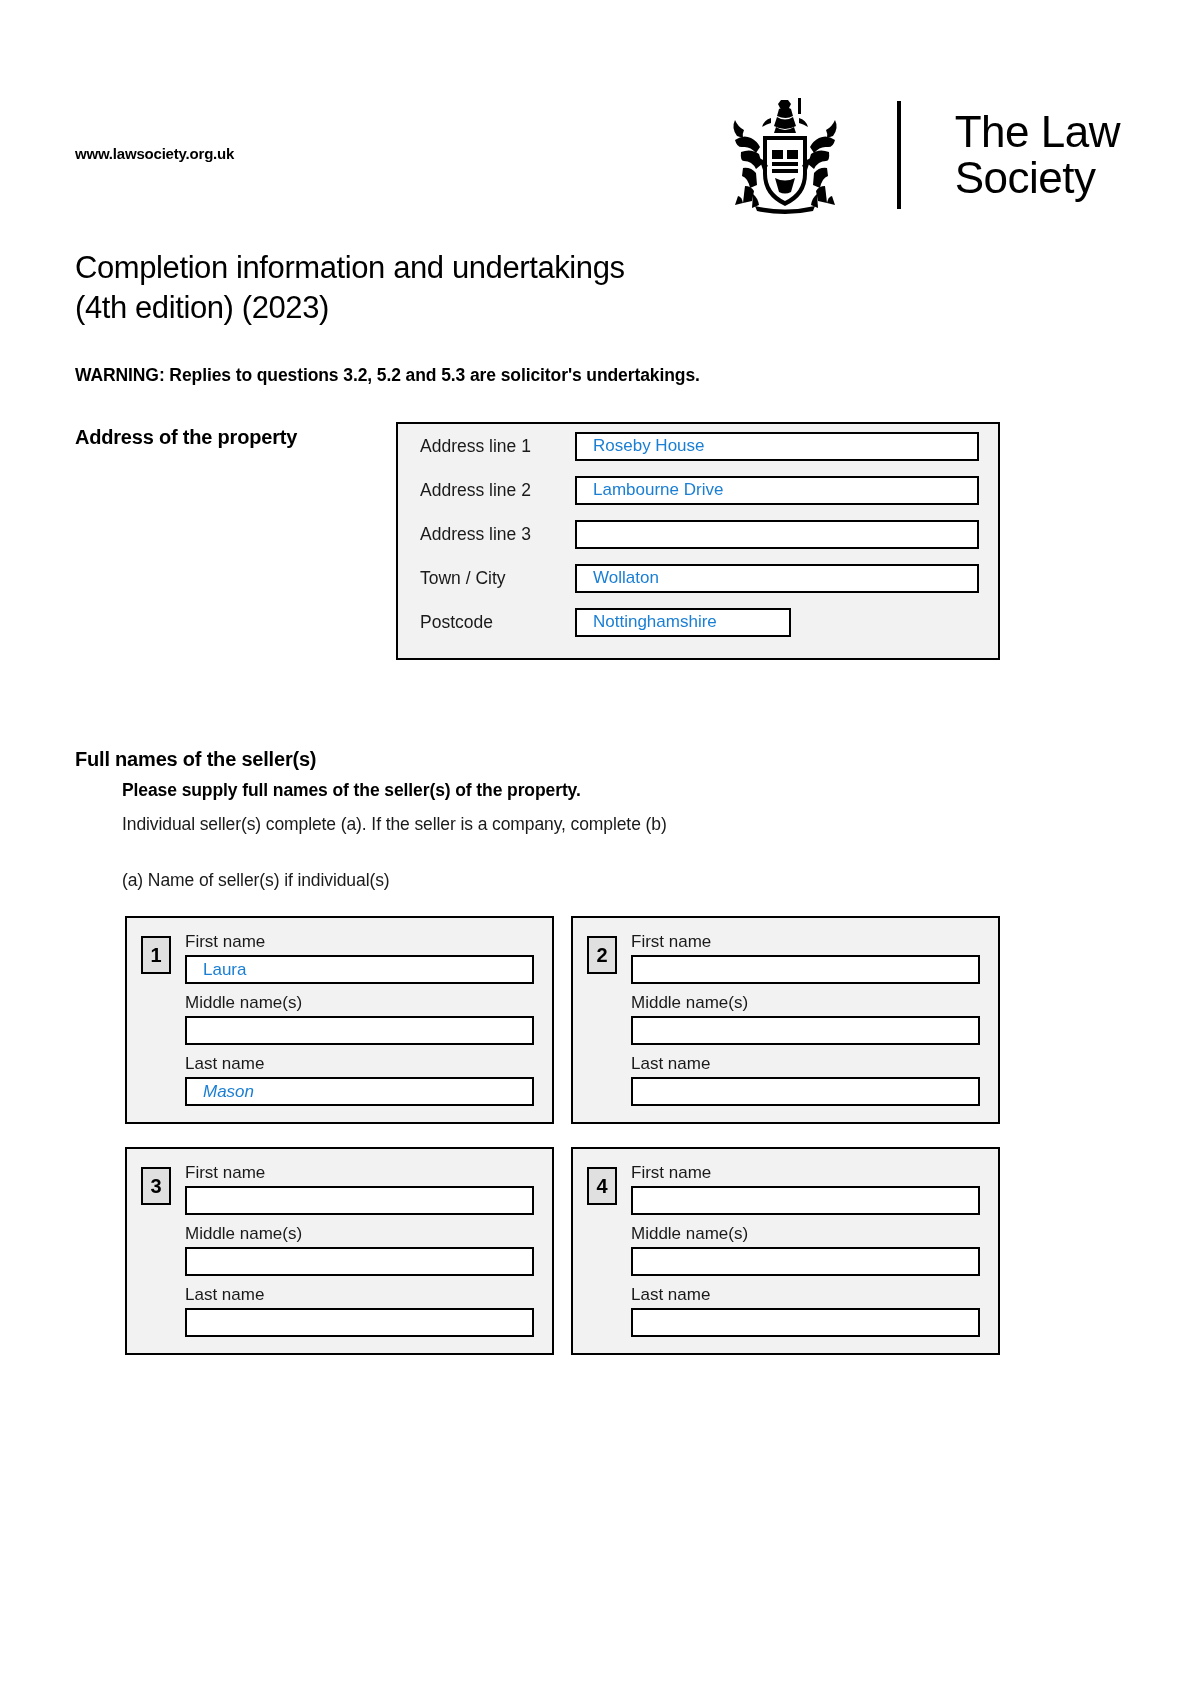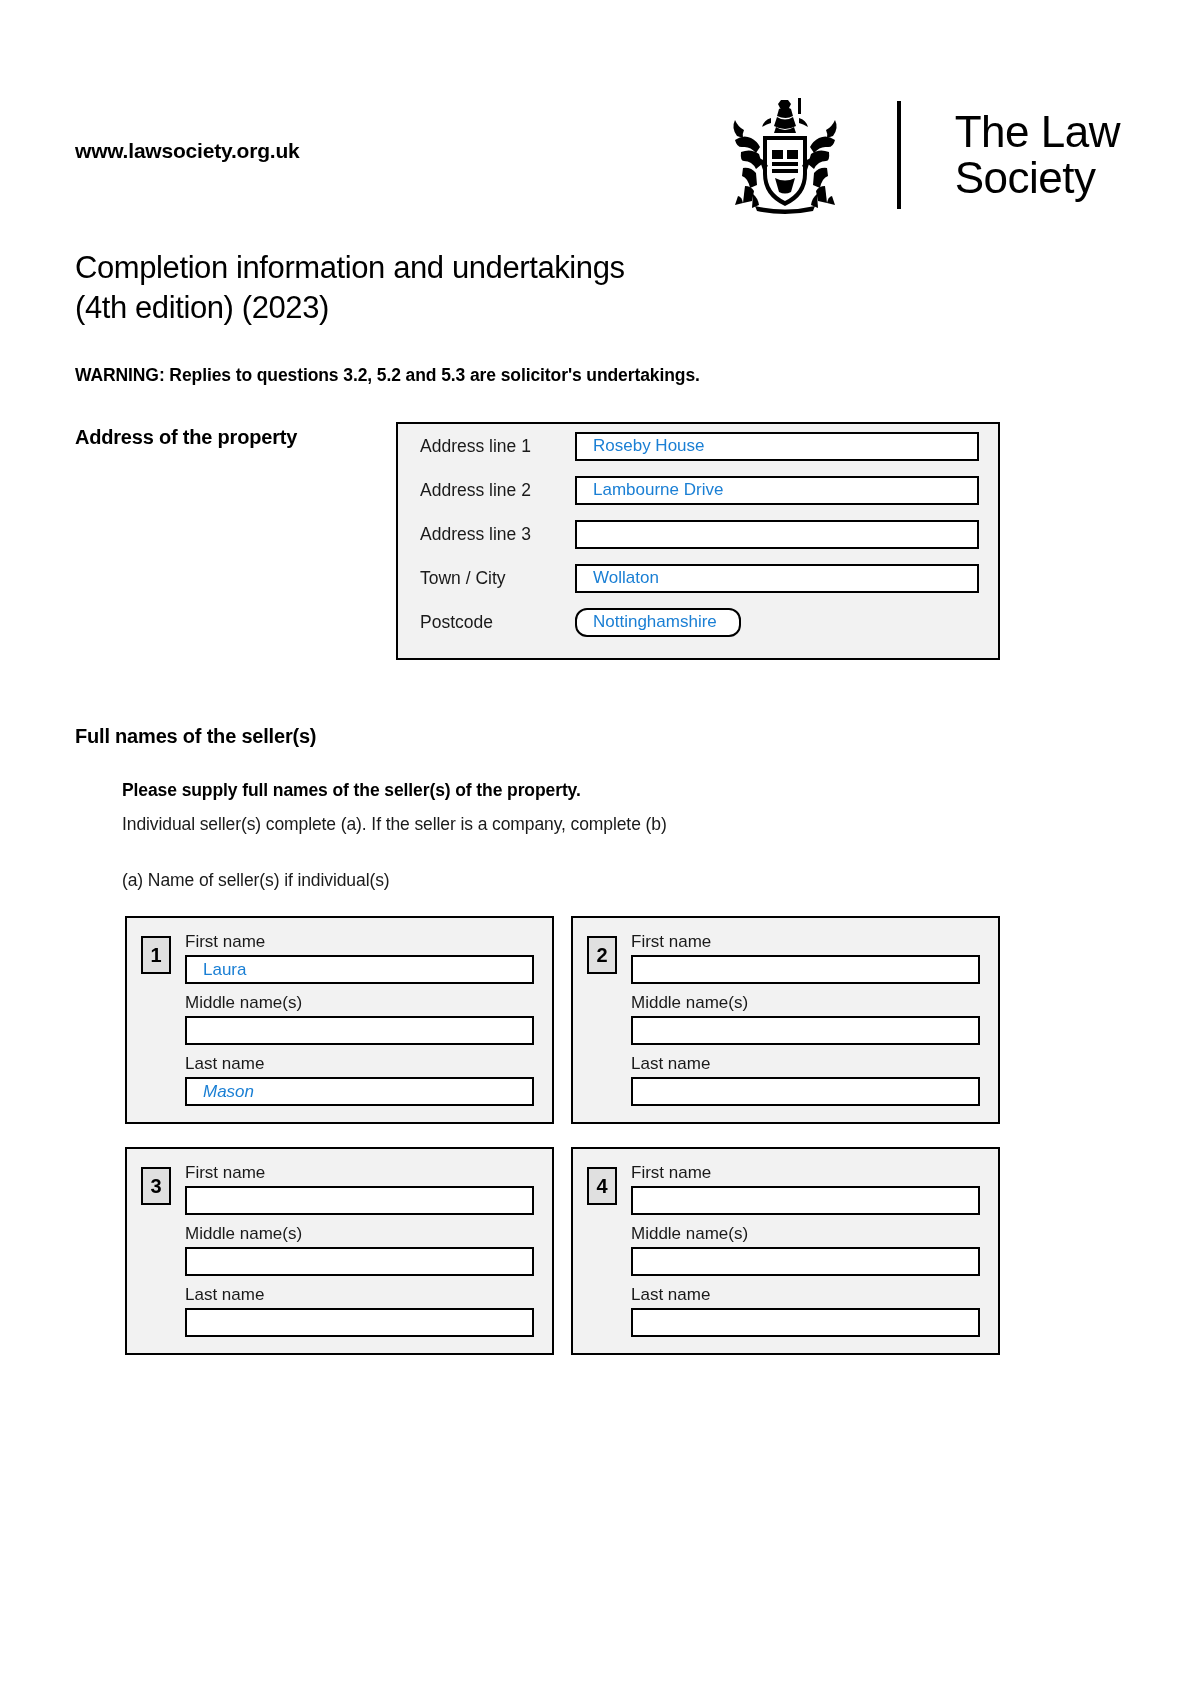--- a/index.html
+++ b/index.html
@@ -27,22 +27,22 @@
   .header {
     position: absolute;
     left: 75px;
     top: 95px;
     right: 80px;
     height: 130px;
   }
   .site-url {
     position: absolute;
     left: 0;
-    top: 44px;
-    font-size: 21px;
+    top: 50px;
+    font-size: 15px;
     font-weight: bold;
     letter-spacing: -0.2px;
   }
   .brand {
     position: absolute;
     right: 0;
     top: 0;
     display: flex;
     align-items: center;
     height: 120px;
@@ -123,27 +123,27 @@
     border: 2px solid #000;
     background: #ffffff;
     box-sizing: border-box;
     display: flex;
     align-items: center;
     padding-left: 16px;
     font-size: 17px;
     color: #1a7fd4;
   }
   .addr-field.wide { width: 404px; }
-  .addr-field.narrow { width: 166px; border-radius: 12px; }
+  .addr-field.narrow { width: 216px; }
 
   
   .section-head-sellers {
     position: absolute;
     left: 75px;
-    top: 725px;
+    top: 748px;
     font-size: 20px;
     font-weight: bold;
     letter-spacing: -0.2px;
   }
   .seller-instr-bold {
     position: absolute;
     left: 122px;
     top: 780px;
     font-size: 17.5px;
     font-weight: bold;

